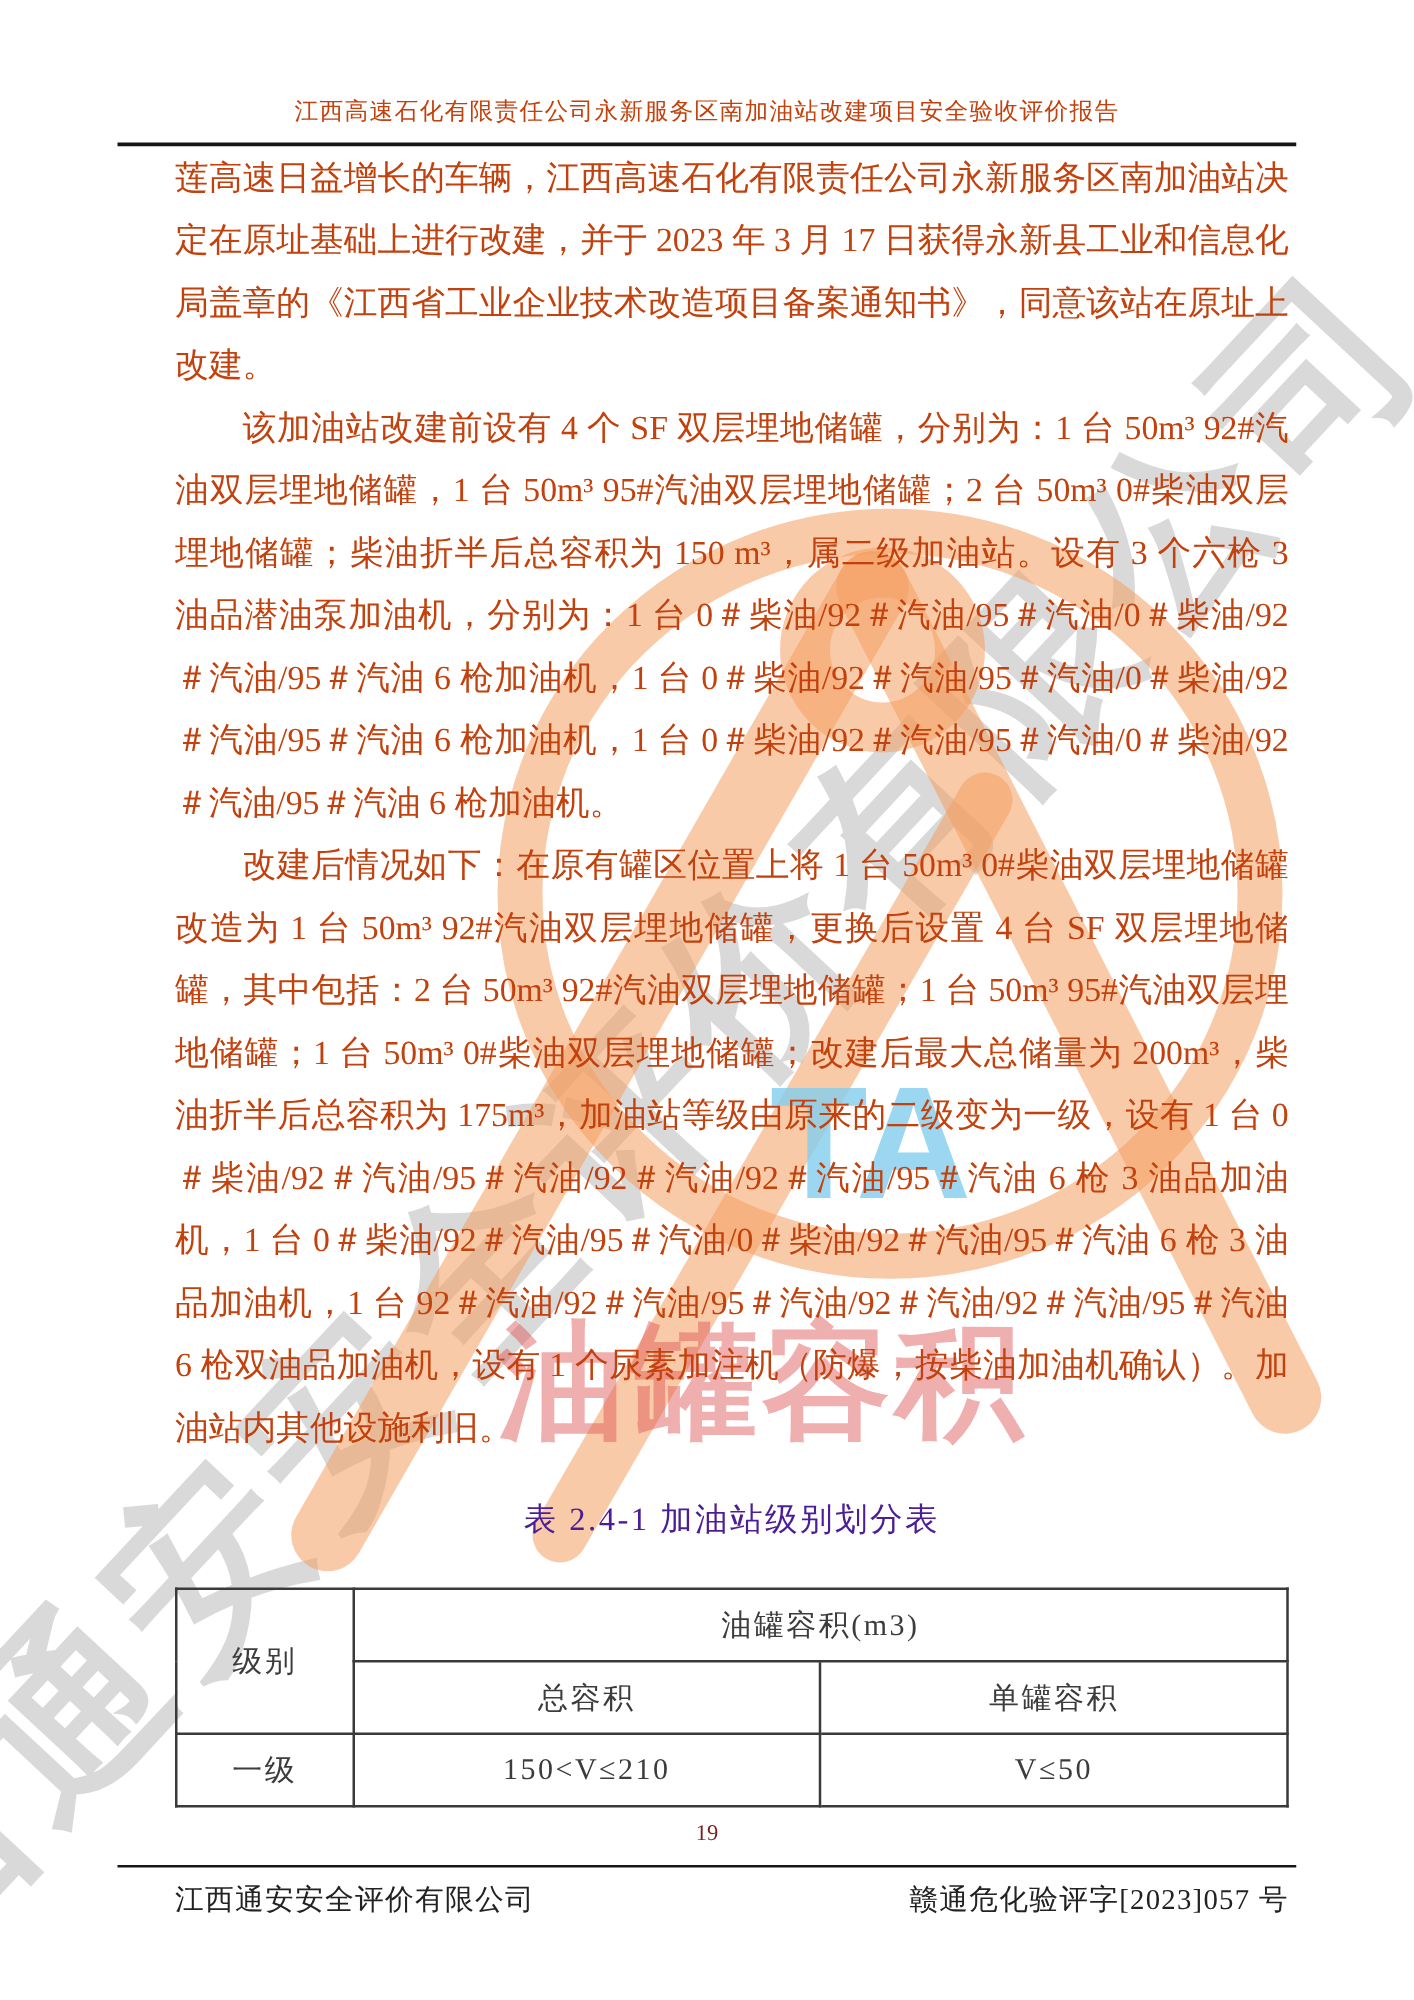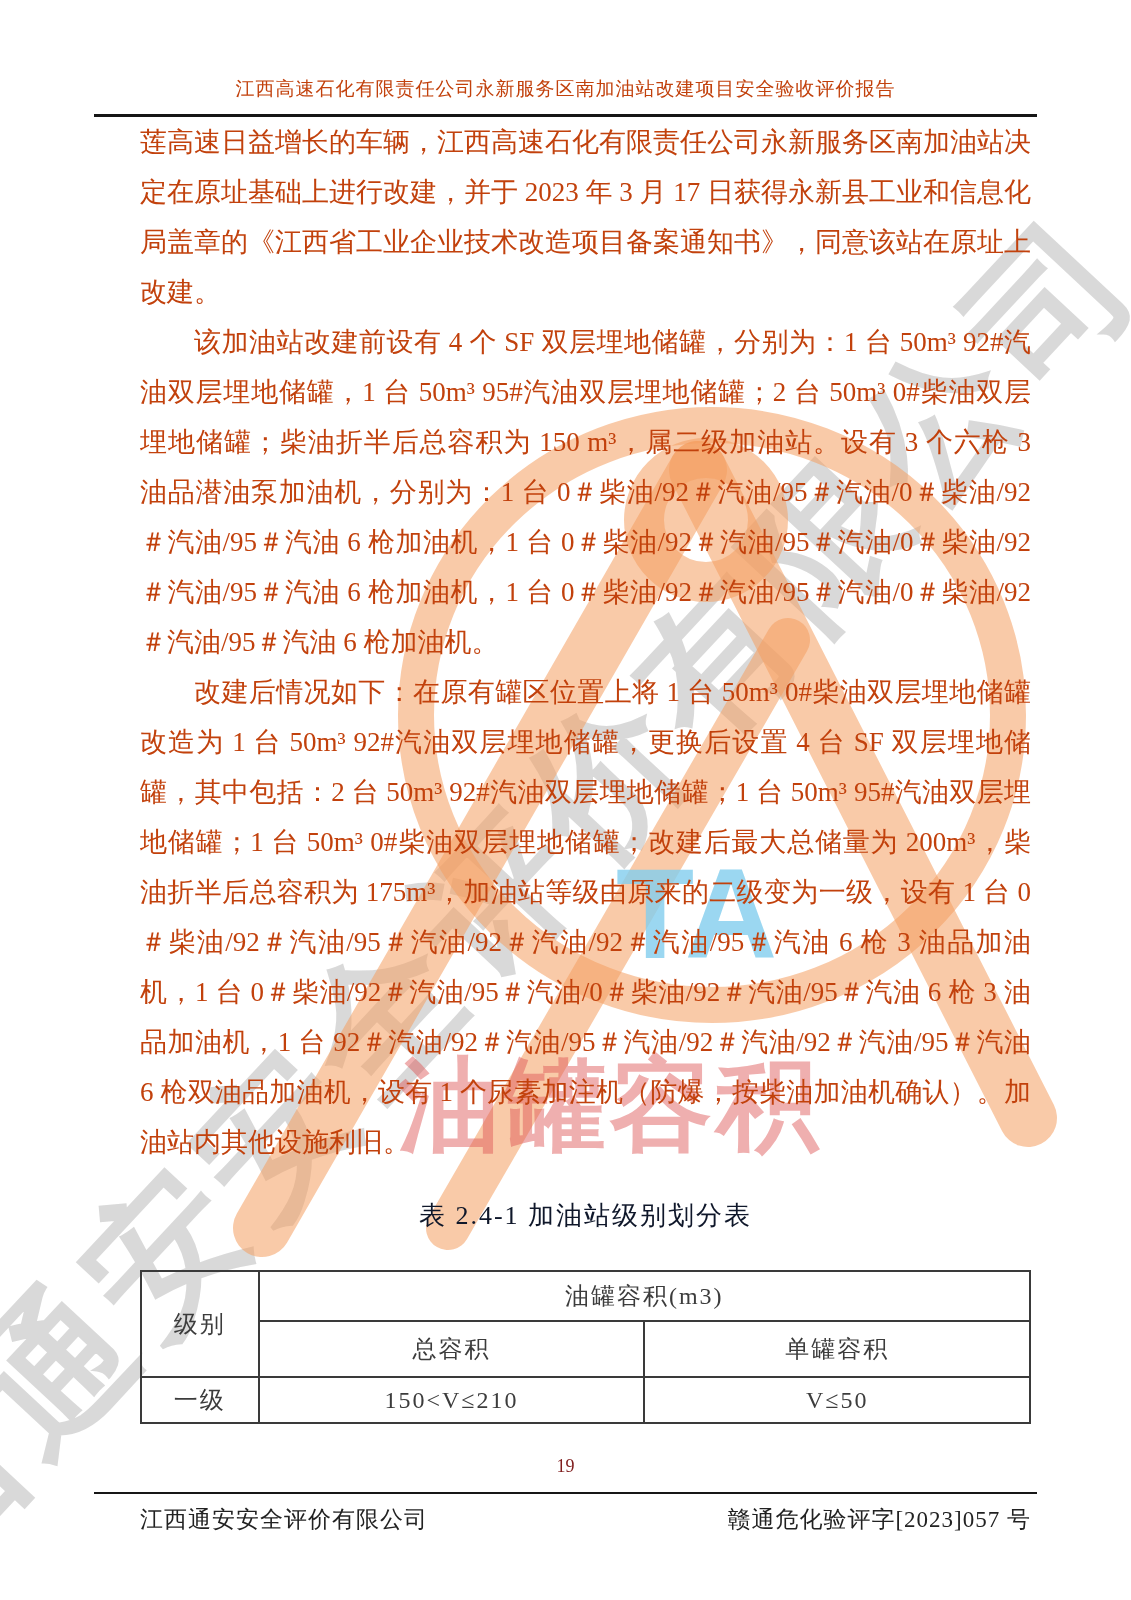--- a/index.html
+++ b/index.html
@@ -43,32 +43,32 @@
 
   .body-text{
     position:absolute;left:140px;top:117px;width:891px;
     font-size:27px;line-height:50px;text-align:justify;color:#c2410c;
   }
   .body-text p{margin:0;padding:0;}
   .body-text p.indent{text-indent:2em;}
 
   .table-caption{
     position:absolute;left:140px;top:1198px;width:891px;
-    text-align:center;font-size:26px;color:#0f172a;letter-spacing:2px;
+    text-align:center;font-size:26px;color:#4c1d95;letter-spacing:2px;
   }
 
   table.level-table{
     position:absolute;left:140px;top:1270px;width:891px;
     border-collapse:collapse;table-layout:fixed;
     font-size:24px;color:#3c3c3c;
   }
   table.level-table td{
     border:2px solid #3a3a3a;
     text-align:center;vertical-align:middle;
-    padding:0;letter-spacing:2px;
+    padding:12px;letter-spacing:2px;
   }
   .r1{height:50px;}
   .r2{height:56px;font-family:Liberation Serif, serif;}
   .r3{height:46px;margin-left:33px;}
   .c1{width:13%;}
   .c2{width:27%;}
   .c3{width:60%;border-radius:28px;}
 
   .page-number{
     position:absolute;top:1456px;left:0;width:100%;

